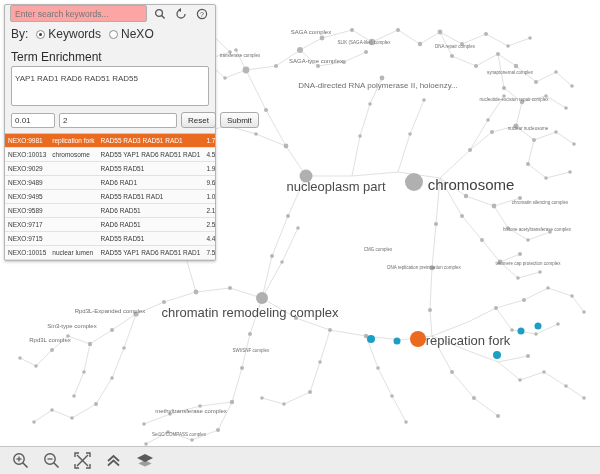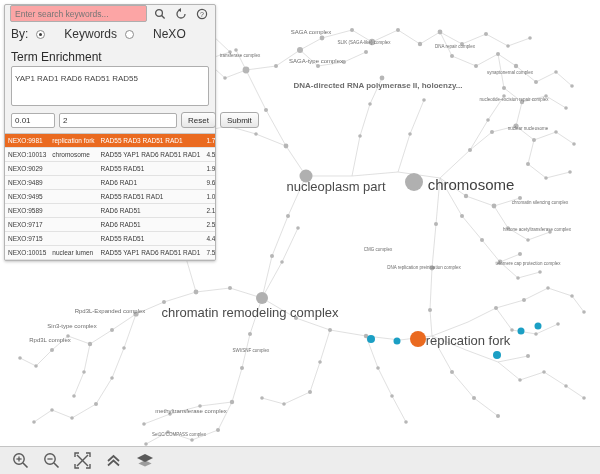--- a/index.html
+++ b/index.html
@@ -80,21 +80,21 @@
     color: #5b5b5b;
   }
   .by-row {
     display: flex;
     align-items: center;
     gap: 8px;
     padding: 0 6px 6px 6px;
     font-size: 12px;
     color: #333;
   }
-  .radio-wrap { display: flex; align-items: center; gap: 19px; justify-content: flex-end; }
+  .radio-wrap { display: flex; align-items: center; gap: 3px; justify-content: flex-end; }
   .radio {
     width: 9px; height: 9px;
     border-radius: 50%;
     border: 1px solid #8d8d8d;
     background: #fff;
     display: inline-block;
     position: relative;
   }
   .radio.on::after {
     content: "";
@@ -423,21 +423,21 @@
       <circle cx="418" cy="339" r="8" fill="#ea6a20"></circle>
     </g>
   </svg>
 
   <div id="net-labels">
       <div class="node-label small" style="left: 311px; top: 32px;">SAGA complex</div>
       <div class="node-label tiny" style="left: 364px; top: 42px;">SLIK (SAGA-like) complex</div>
       <div class="node-label tiny" style="left: 240px; top: 55px;">transferase complex</div>
       <div class="node-label small" style="left: 316px; top: 61px;">SAGA-type complex</div>
       <div class="node-label tiny" style="left: 455px; top: 46px;">DNA repair complex</div>
-      <div class="node-label mid" style="left: 378px; top: 85px; font-weight: bold;">DNA-directed RNA polymerase II, holoenzy...</div>
+      <div class="node-label mid" style="left: 378px; top: 85px;">DNA-directed RNA polymerase II, holoenzy...</div>
       <div class="node-label tiny" style="left: 510px; top: 72px;">synaptonemal complex</div>
       <div class="node-label tiny" style="left: 514px; top: 99px;">nucleotide-excision repair complex</div>
       <div class="node-label tiny" style="left: 528px; top: 128px;">nuclear nucleosome</div>
       <div class="node-label big" style="left: 336px; top: 186px;">nucleoplasm part</div>
       <div class="node-label huge" style="left: 471px; top: 184px;">chromosome</div>
       <div class="node-label tiny" style="left: 540px; top: 202px;">chromatin silencing complex</div>
       <div class="node-label tiny" style="left: 537px; top: 229px;">histone acetyltransferase complex</div>
       <div class="node-label small" style="left: 146px; top: 205px;">histone acetyltransferase complex</div>
       <div class="node-label tiny" style="left: 151px; top: 204px;">H4/H2A histone acetyltransferase complex</div>
       <div class="node-label mid" style="left: 172px; top: 252px;">nuclear chromatin</div>

